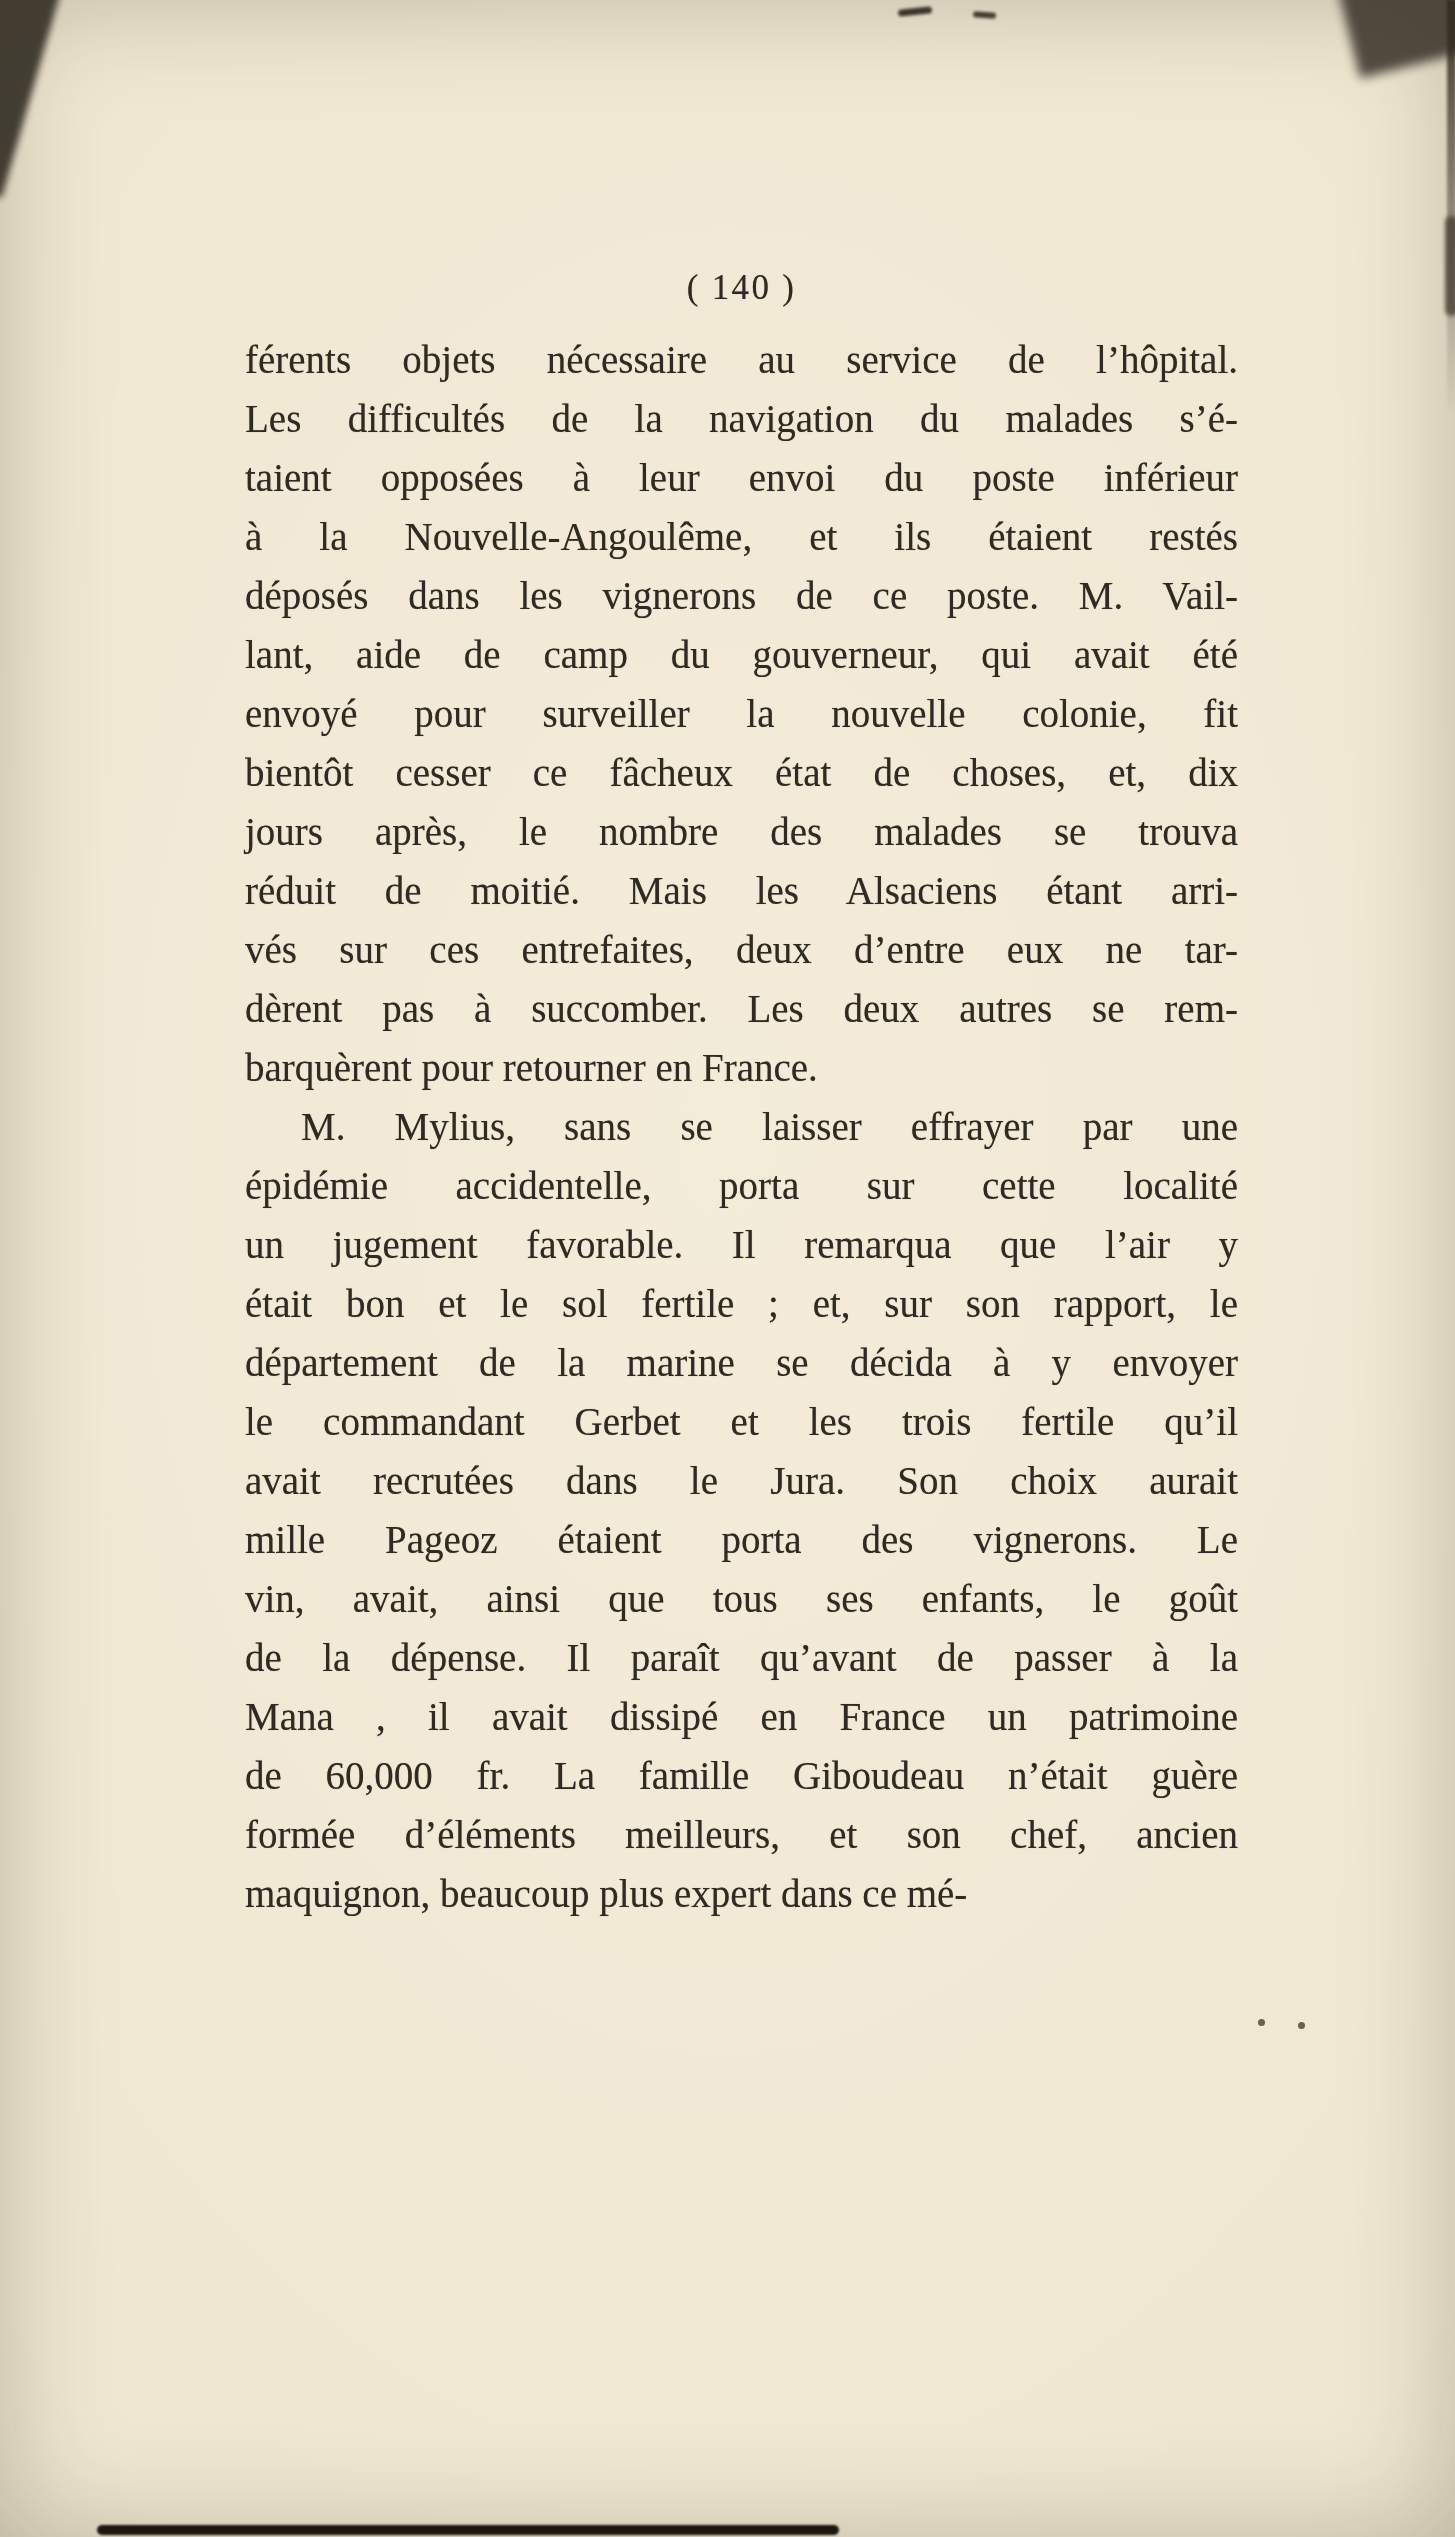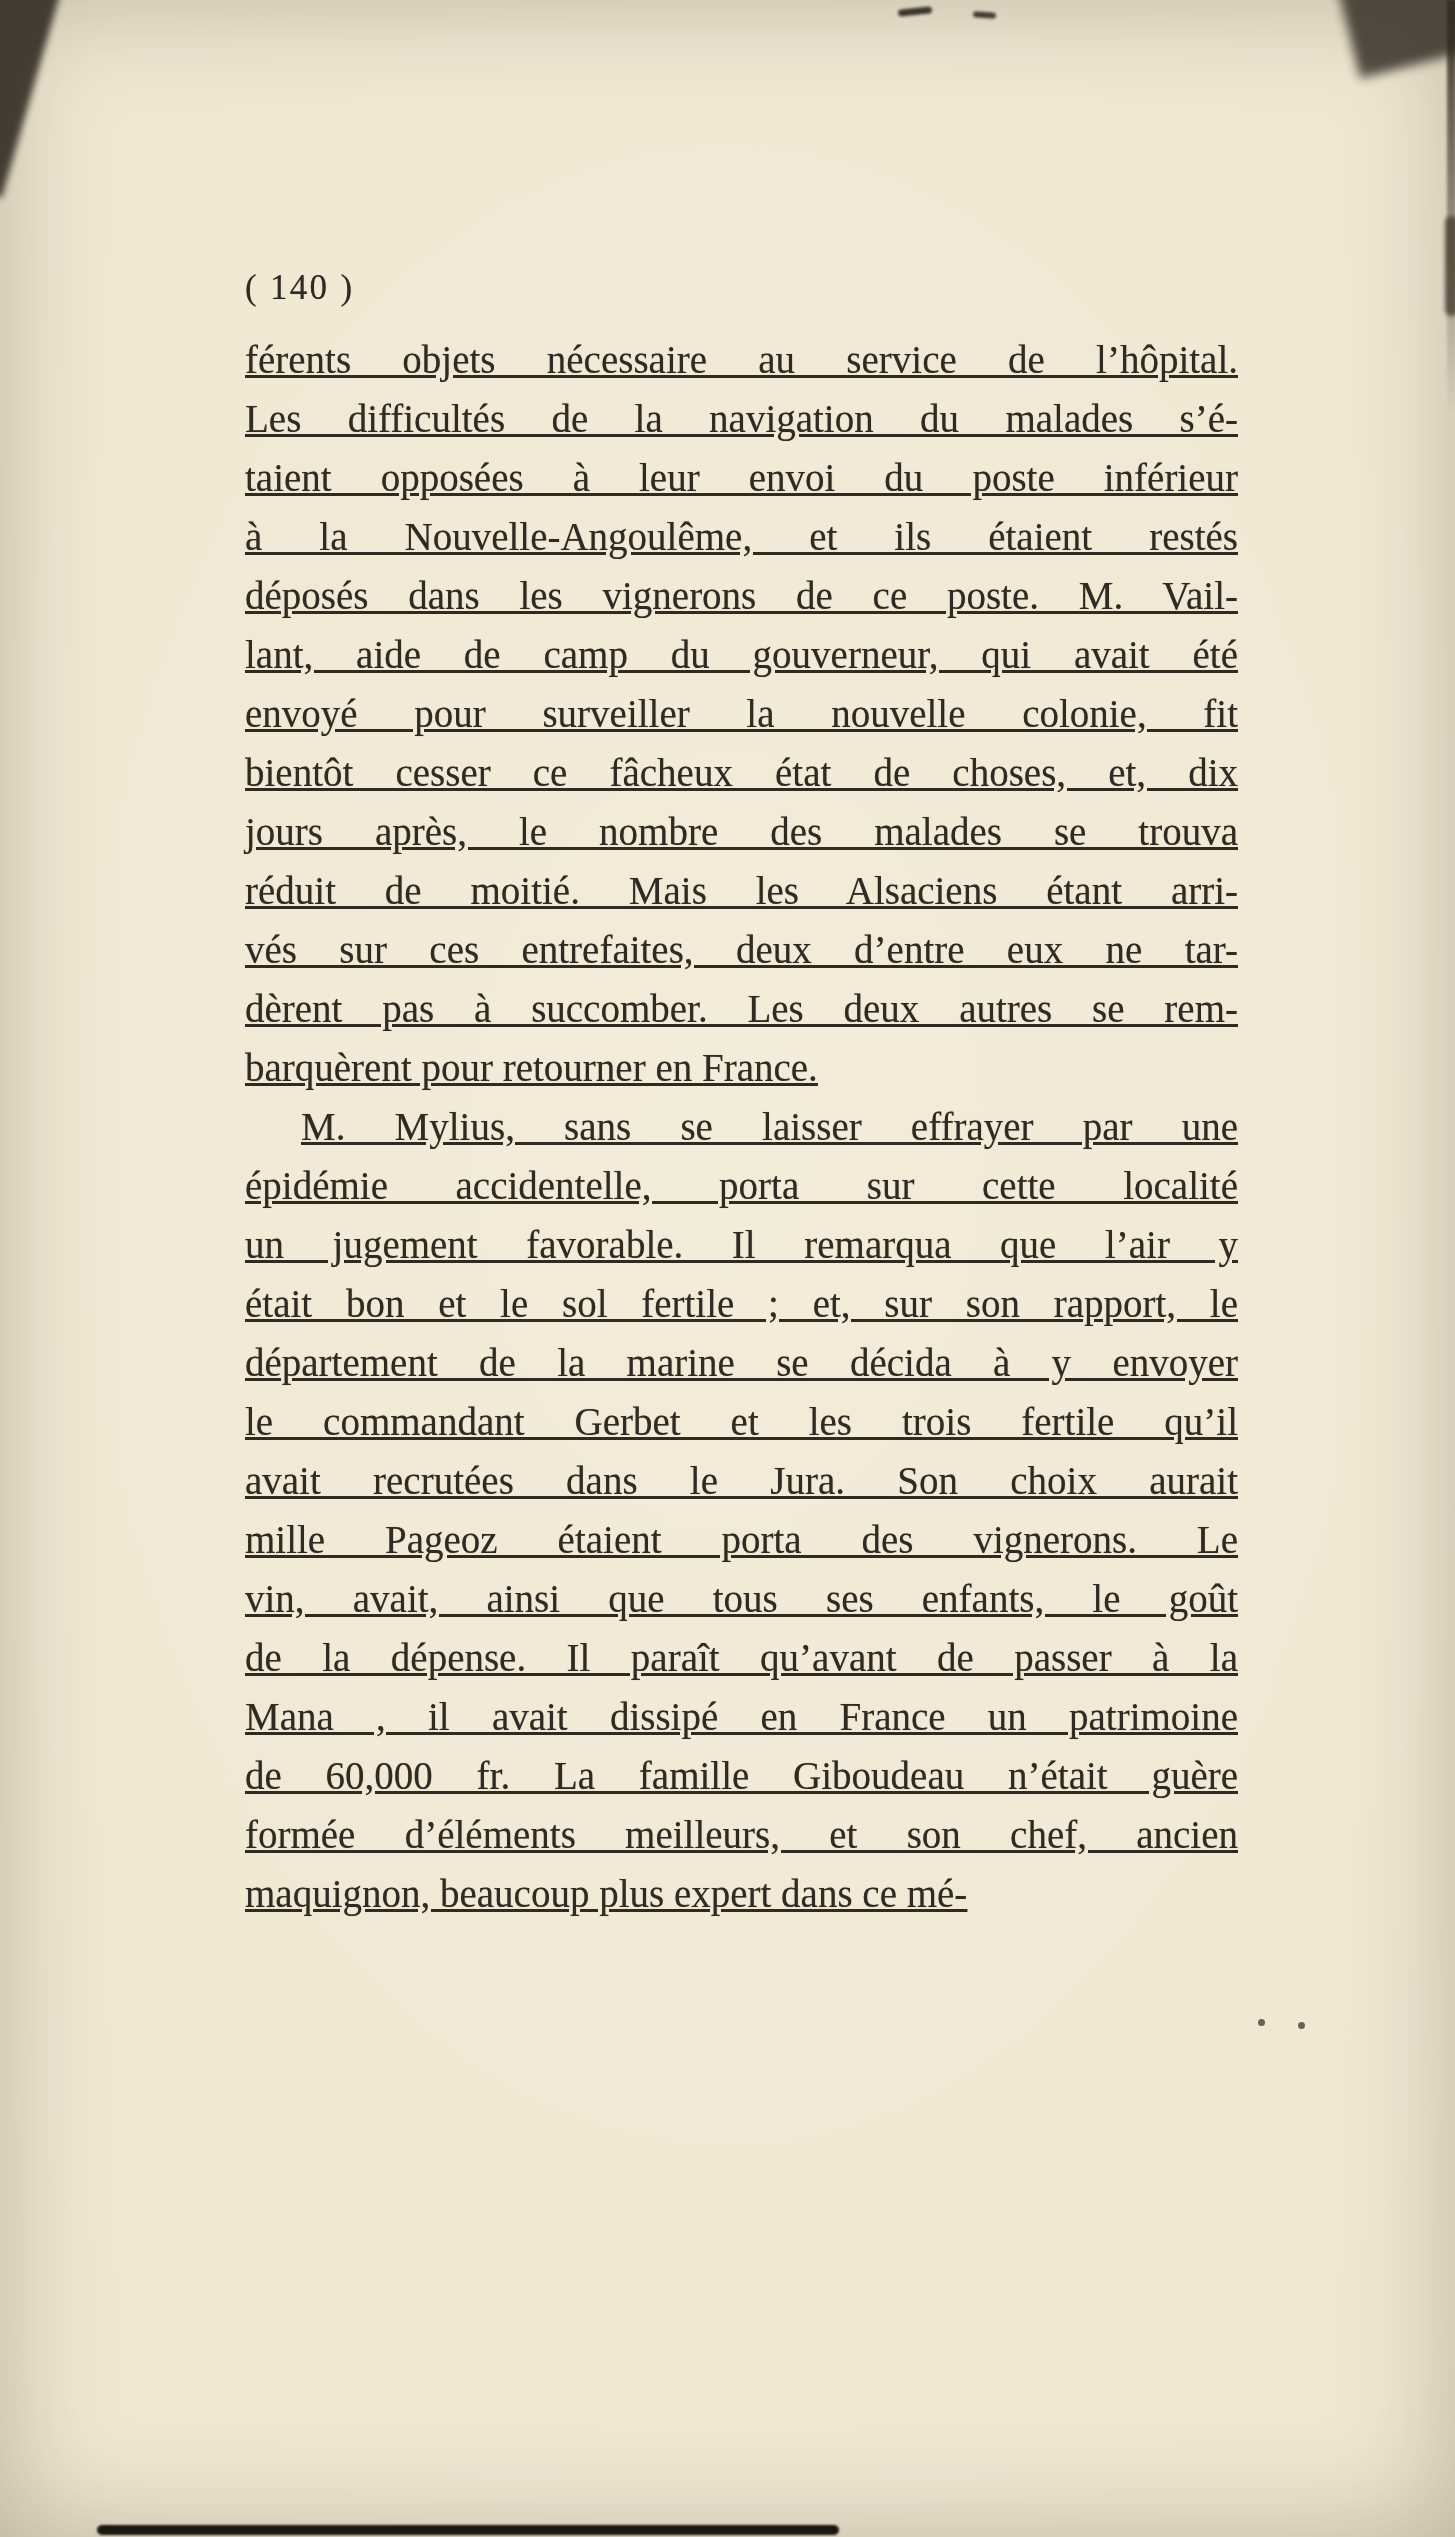--- a/index.html
+++ b/index.html
@@ -23,40 +23,39 @@
         rgba(0,0,0,0) 55%,
         rgba(92,80,56,0.10) 80%,
         rgba(74,64,44,0.20) 94%,
         rgba(58,48,30,0.30) 100%);
   }
   .page-number {
     position: absolute;
     left: 245px;
     top: 268px;
     width: 993px;
-    text-align: left;
+    text-align: center;
     font-size: 35px;
     letter-spacing: 2.3px;
     color: var(--ink, #2f2a22);
     text-shadow: 0 0 0.8px rgba(47,42,34,0.45);
   }
   .text-block {
     position: absolute;
     left: 245px;
     top: 330px;
     width: 993px;
     color: var(--ink, #2f2a22);
     font-size: 39px;
     line-height: 59px;
     text-shadow: 0 0 0.8px rgba(47,42,34,0.45);
   }
   .line {
     text-align: justify;
     text-align-last: justify;
-    text-decoration: underline;
   }
   .line.para-end {
     text-align-last: left;
   }
   .line.indent {
     padding-left: 56px;
   }
   .artifact {
     position: absolute;
     pointer-events: none;

